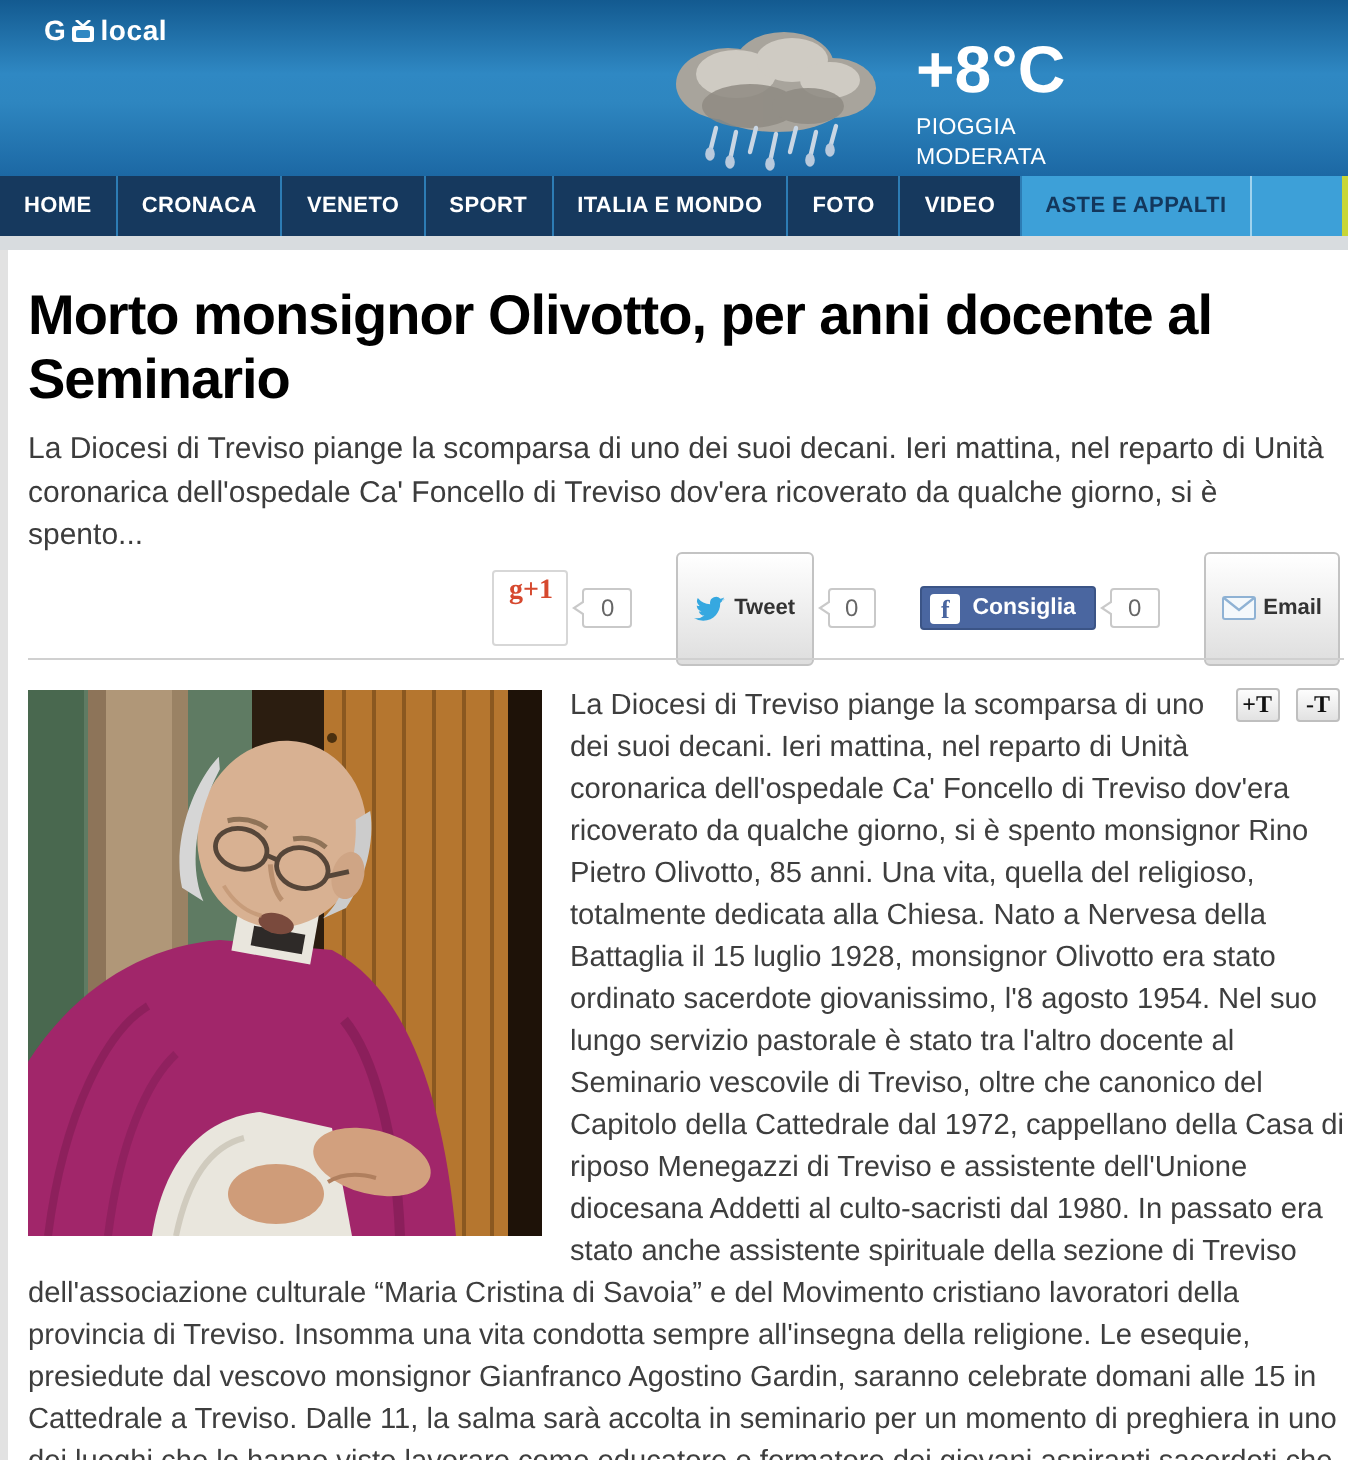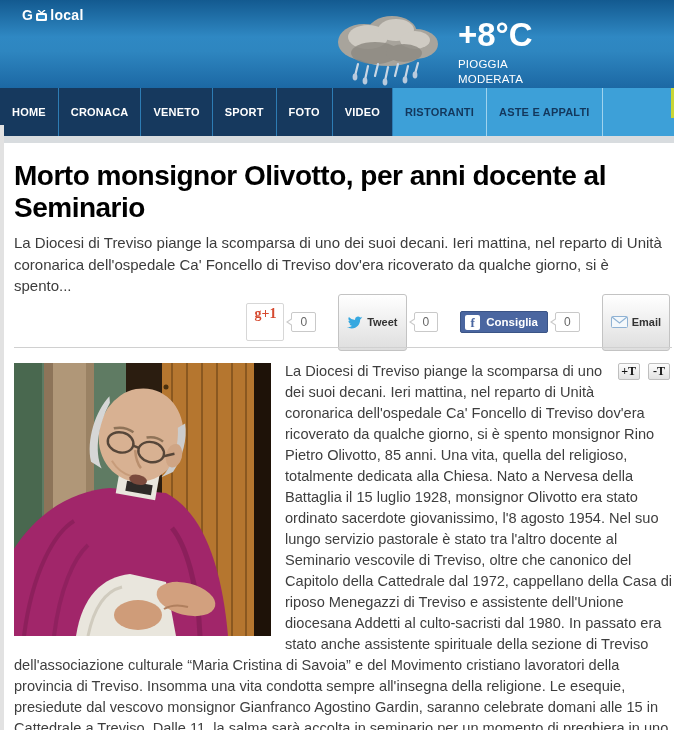--- a/index.html
+++ b/index.html
@@ -22,21 +22,21 @@
     font-family:"Liberation Serif",serif;font-weight:bold;}
   .brand-main{font-size:56px;letter-spacing:-3px;line-height:1;}
   .brand-edition{
     position:absolute;left:214px;top:7px;font-size:17px;letter-spacing:-.5px;
   }
   .weather{position:absolute;left:328px;top:6px;display:flex;align-items:flex-start;cursor:pointer;}
   .weather-text{margin-left:10px;margin-top:12px;color:#fff;}
   .weather-temp{font-size:33px;font-weight:bold;line-height:1.05;}
   .weather-cond{font-size:11.5px;line-height:1.3;margin-top:4px;width:80px;letter-spacing:.2px;}
   
-  .nav{display:flex;height:48px;background:#3da0d8;position:relative;}
+  .nav{display:flex;height:30px;background:#3da0d8;position:relative;}
   .nav-item{
     display:flex;align-items:center;padding:0 12px;font-size:11px;font-weight:bold;
     letter-spacing:.2px;text-decoration:none;cursor:pointer;white-space:nowrap;
   }
   .nav-item.dark{background:#16395e;color:#fff;border-right:1px solid #2d7cb4;}
   .nav-item.light{background:#3da0d8;color:#13375c;border-right:1px solid #9fd3ee;}
   .nav-strip{position:absolute;right:0;top:0;width:3px;height:30px;background:#c8d637;}
   .subnav-band{height:7px;background:#d8dcdf;}
   .edge-line{position:absolute;left:0;top:125px;width:4px;height:605px;background:#e2e2e2;}
   
@@ -145,23 +145,23 @@
       <div class="weather-cond">PIOGGIA MODERATA</div>
     </div>
   </div>
 </div>
 
 <div class="nav">
   <a class="nav-item dark">HOME</a>
   <a class="nav-item dark">CRONACA</a>
   <a class="nav-item dark">VENETO</a>
   <a class="nav-item dark">SPORT</a>
+  <a class="nav-item dark">ITALIA E MONDO</a>
   <a class="nav-item dark">FOTO</a>
   <a class="nav-item dark">VIDEO</a>
-  <a class="nav-item light">RISTORANTI</a>
   <a class="nav-item light">ASTE E APPALTI</a>
   <span class="nav-strip"></span>
 </div>
 <div class="subnav-band"></div>
 <div class="edge-line"></div>
 
 <div class="main">
   <h1 class="article-title">Morto monsignor Olivotto, per anni docente al Seminario</h1>
   <p class="standfirst">La Diocesi di Treviso piange la scomparsa di uno dei suoi decani. Ieri mattina, nel reparto di Unità coronarica dell'ospedale Ca' Foncello di Treviso dov'era ricoverato da qualche giorno, si è spento...</p>
 

